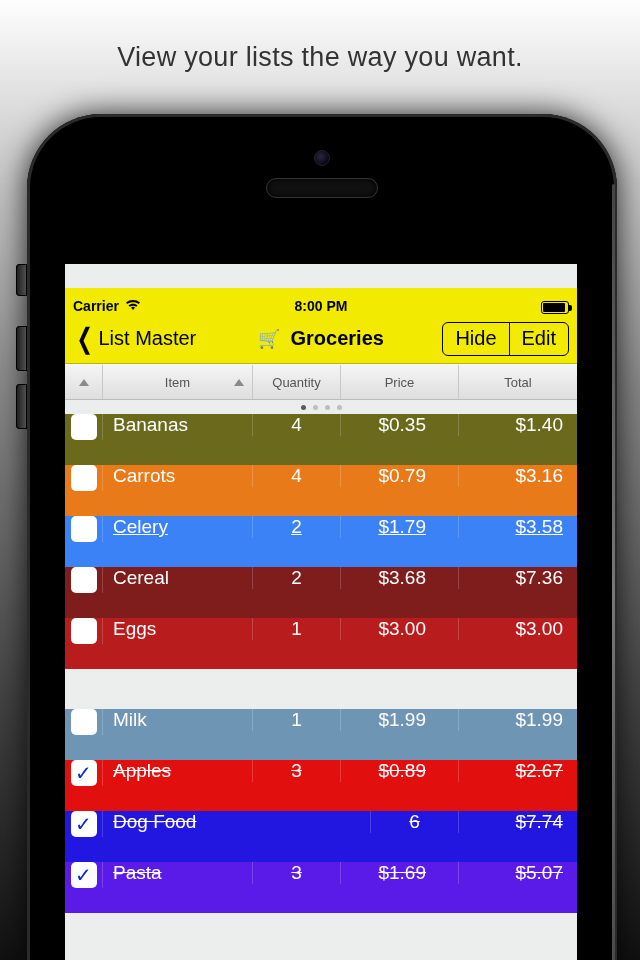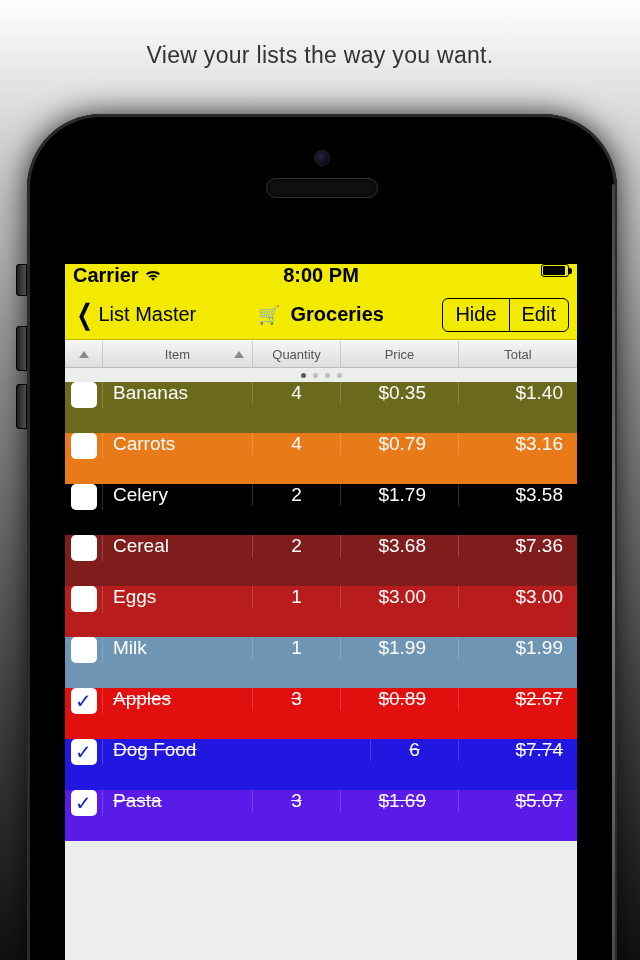--- a/index.html
+++ b/index.html
@@ -8,21 +8,21 @@
     font-family: -apple-system, "Helvetica Neue", Arial, sans-serif;
     background: linear-gradient(to bottom, #fefefe 0%, #d0d0d0 15%, #888 40%, #444 72%, #111 100%);
     position: relative;
     overflow: hidden;
   }
 
   .promo {
     position: absolute;
     top: 42px; left: 0; right: 0;
     text-align: center;
-    font-size: 23px;
+    font-size: 27px;
     color: #333;
     letter-spacing: .3px;
   }
 
   
   .device {
     position: absolute;
     left: 27px;
     top: 114px;
     width: 590px;
@@ -78,26 +78,27 @@
     width: 512px; height: 760px;
     background: #eceded;
     overflow: hidden;
   }
 
   
   .statusbar {
     height: 26px;
     background: #f2ea00;
     display: flex;
-    align-items: flex-start;
-    font-size: 20px;
+    align-items: flex-end;
+    font-size: 14px;
     font-weight: 600;
     color: #000;
     padding: 0 8px;
     position: relative;
+    margin-top: 24px;
   }
   .statusbar .carrier { display:flex; align-items:center; gap:6px; }
   .statusbar .time { position:absolute; left:0; right:0; text-align:center; font-weight:700; }
   .statusbar .battery { margin-left:auto; display:flex; align-items:center; }
   .wifi-icon { display:inline-block; }
   .batt {
     width: 28px; height: 13px;
     border: 1.5px solid #000;
     border-radius: 3px;
     position: relative;
@@ -146,21 +147,21 @@
     border: none;
     padding: 0 12px;
     font-size: 20px;
     font-family: inherit;
     color: #000;
   }
   .seggrp button + button { border-left: 1.5px solid #000; }
 
   
   .colhdr {
-    height: 28px;
+    height: 36px;
     background: linear-gradient(to bottom,#f5f5f5,#dedede);
     display: flex;
     font-size: 13px;
     color: #555;
     border-bottom: 1px solid #bcbcbc;
     border-top: 1px solid #fff;
   }
   .colhdr > div {
     display:flex; align-items:center; justify-content:center;
     border-right: 1px solid #c8c8c8;
@@ -324,21 +325,21 @@
           <div class="c-qty">
             <span>4</span>
           </div>
           <div class="c-price">
             <span>$0.79</span>
           </div>
           <div class="c-total">
             <span>$3.16</span>
           </div>
         </div>
-        <div class="row" style="background: #000000;">
+        <div class="row" style="background: #3b82f6; text-decoration: underline;">
           <div class="c-check">
             <div class="chk"></div>
           </div>
           <div class="c-item">
             <span>Celery</span>
           </div>
           <div class="c-qty">
             <span>2</span>
           </div>
           <div class="c-price">
@@ -375,21 +376,21 @@
           <div class="c-qty">
             <span>1</span>
           </div>
           <div class="c-price">
             <span>$3.00</span>
           </div>
           <div class="c-total">
             <span>$3.00</span>
           </div>
         </div>
-        <div class="row" style="background: rgb(111, 149, 180);">
+        <div class="row" style="background: rgb(111, 149, 180); margin-top: 40px;">
           <div class="c-check">
             <div class="chk"></div>
           </div>
           <div class="c-item">
             <span>Milk</span>
           </div>
           <div class="c-qty">
             <span>1</span>
           </div>
           <div class="c-price">

